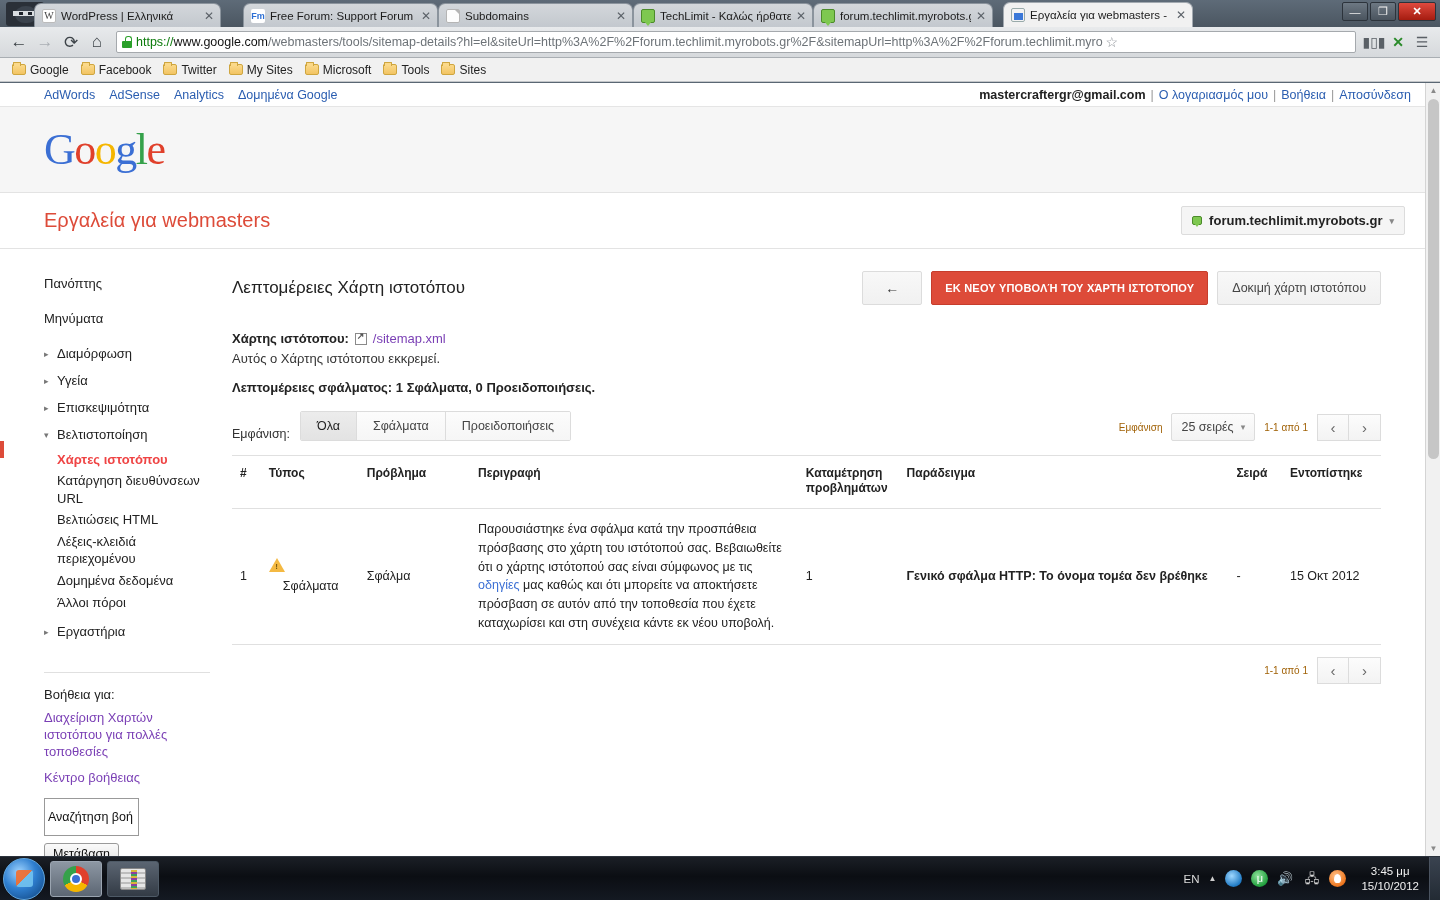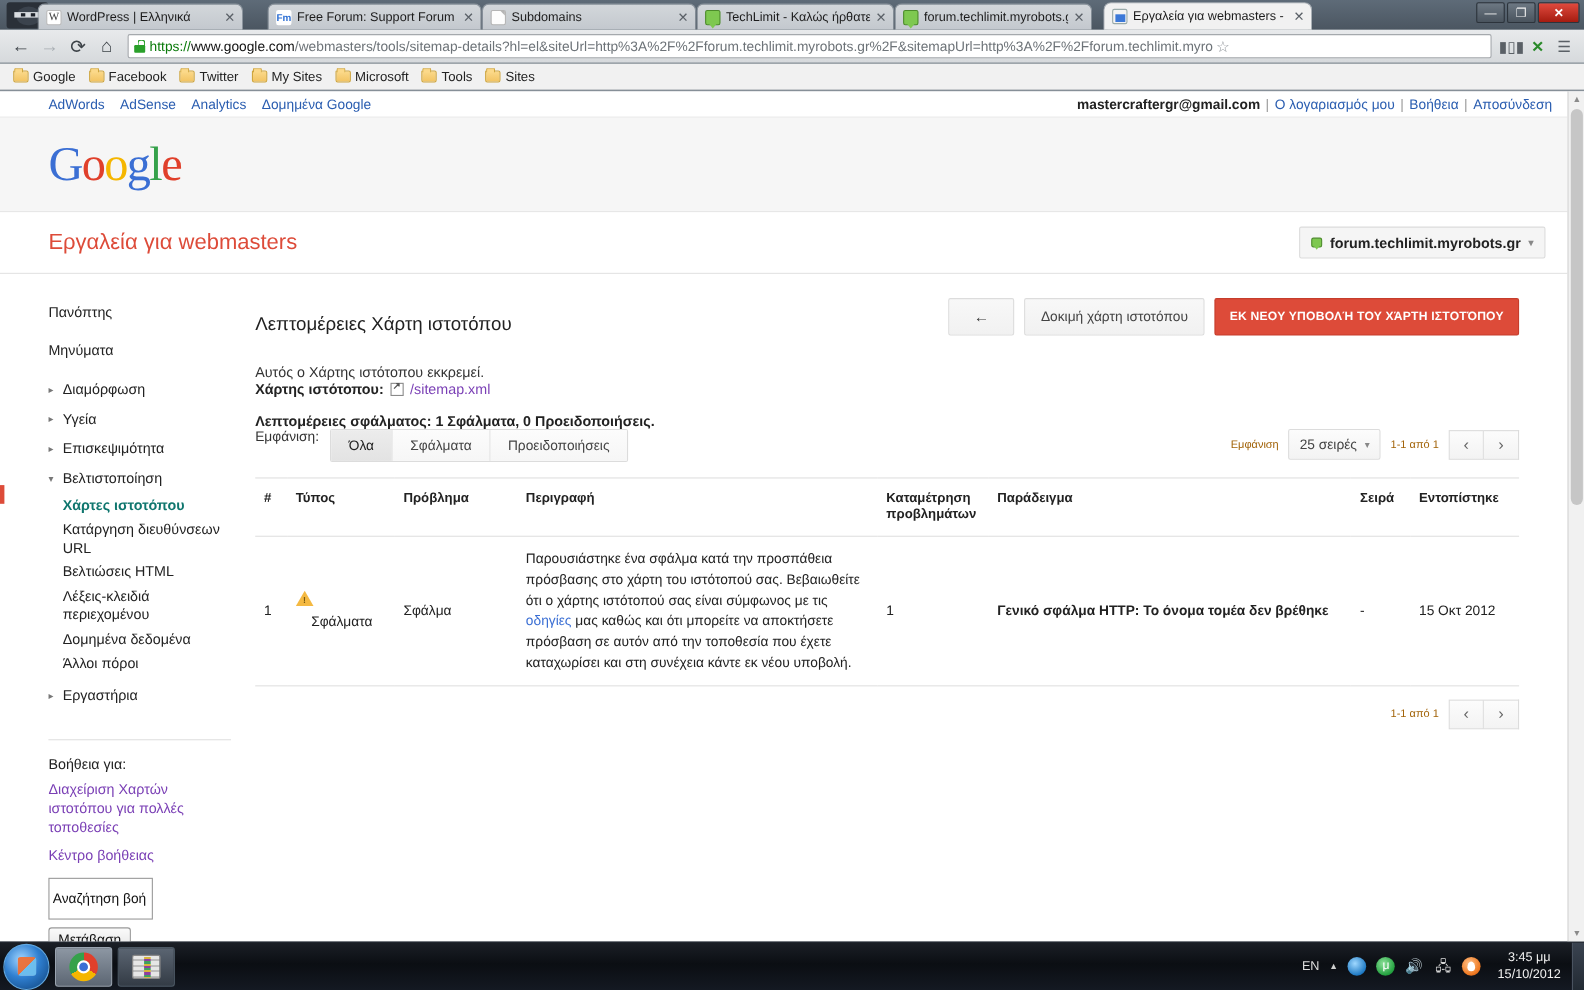--- a/index.html
+++ b/index.html
@@ -186,21 +186,21 @@
   #sidebar .nav-item {
     padding: 4px 0 4px 0; color:#222; display:flex; align-items:flex-start;
     line-height:1.45;
   }
   #sidebar .nav-item.top { padding-left:0; margin-bottom: 8px; }
   #sidebar .arrow {
     width: 13px; flex:0 0 13px; color:#777; font-size:9px; line-height:19px;
   }
   #sidebar .nav-item.sub { padding-left: 13px; line-height:1.35; padding-top:2px; padding-bottom:2px;}
   #sidebar .nav-item.sub .lbl { max-width: 150px; }
-  #sidebar .nav-item.active .lbl { color:#0f766e; font-weight:bold; }
+  #sidebar .nav-item.active .lbl { color:#ef4444; font-weight:bold; }
   #active-marker {
     position:absolute; left:0; top:192px; width:4px; height:17px; background:#dd4b39;
   }
   #sidebar .divider { margin: 26px 22px 0 0; border-top:1px solid #e0e0e0; }
   #help-box { padding: 14px 0 0 0; font-size: 13px; }
   #help-box .h { color:#222; margin-bottom:8px; }
   #help-box a { color:#7a3fb5; text-decoration:none; display:block; line-height:1.3; }
   #help-box .a1 { max-width:145px; margin-bottom: 9px; }
   #help-box .a2 { margin-bottom: 11px; }
   #help-search {
@@ -208,21 +208,21 @@
     font-size: 12.5px; font-family:"Liberation Sans",sans-serif; color:#111;
   }
   #help-go {
     margin-top: 7px; padding: 3px 8px; font-size: 12.5px;
     font-family:"Liberation Sans",sans-serif;
     border:1px solid #9a9a9a; border-radius:3px;
     background: linear-gradient(to bottom,#fafafa,#e4e4e4); color:#111;
   }
 
   #main { flex: 1 1 auto; padding: 22px 44px 0 0; }
-  #main-head { display:flex; align-items:flex-end; }
+  #main-head { display:flex; align-items:center; }
   #page-title { font-size: 17px; color:#222; font-weight:normal; margin:0; }
   #head-actions { margin-left:auto; display:flex; gap: 9px; }
   .btn {
     font-size: 12.5px; border:1px solid #dcdcdc; border-radius:2px;
     background: linear-gradient(to bottom,#f8f8f8,#f1f1f1);
     color:#444; padding: 8px 14px; line-height:14px;
     font-family:"Liberation Sans",sans-serif;
   }
   .btn.icon-only { padding: 8px 22px; color:#333; font-size:14px; }
   .btn.primary {
@@ -236,21 +236,21 @@
   #sitemap-line .extico {
     width:12px;height:12px;border:1px solid #8a8a8a; position:relative; display:inline-block;
   }
   #sitemap-line .extico::after{
     content:"↗"; position:absolute; left:1px; top:-3px; font-size:9px; color:#555;
   }
   #sitemap-line a { color:#7a3fb5; text-decoration:none; font-weight:normal; }
   #sitemap-status { margin-top:5px; font-weight:normal; color:#333; }
   #error-summary { margin-top: 14px; font-weight:bold; color:#222; }
 
-  #filter-row { margin-top: 0; display:flex; align-items:flex-start; }
+  #filter-row { margin-top: 16px; display:flex; align-items:flex-end; }
   #filter-row .flabel { font-size:12.5px; color:#333; margin-right:10px; }
   .seg {
     display:flex; border:1px solid #dcdcdc; border-radius:2px; overflow:hidden;
   }
   .seg .segbtn {
     font-size:12.5px; color:#444; padding: 7px 16px;
     background: linear-gradient(to bottom,#fcfcfc,#f6f6f6);
     border-right:1px solid #dcdcdc;
   }
   .seg .segbtn:last-child { border-right:none; }
@@ -579,32 +579,32 @@
             <input id="help-search" type="text" value="Αναζήτηση βοή" style="">
             <div><button id="help-go">Μετάβαση</button></div>
           </div>
         </div>
 
         <div id="main">
           <div id="main-head">
             <h1 id="page-title">Λεπτομέρειες Χάρτη ιστοτόπου</h1>
             <div id="head-actions">
               <button class="btn icon-only">←</button>
+              <button class="btn primary">ΕΚ ΝΕΟΥ ΥΠΟΒΟΛΉ ΤΟΥ ΧΆΡΤΗ ΙΣΤΟΤΌΠΟΥ</button>
               <button class="btn">Δοκιμή χάρτη ιστοτόπου</button>
-              <button class="btn primary">ΕΚ ΝΕΟΥ ΥΠΟΒΟΛΉ ΤΟΥ ΧΆΡΤΗ ΙΣΤΟΤΌΠΟΥ</button>
             </div>
           </div>
 
           <div id="sitemap-meta">
-            <div id="sitemap-status">Αυτός ο Χάρτης ιστότοπου εκκρεμεί.</div>
             <div id="sitemap-line">
               <span>Χάρτης ιστότοπου:</span>
               <span class="extico"></span>
               <a>/sitemap.xml</a>
             </div>
+            <div id="sitemap-status">Αυτός ο Χάρτης ιστότοπου εκκρεμεί.</div>
             <div id="error-summary">Λεπτομέρειες σφάλματος: 1 Σφάλματα, 0 Προειδοποιήσεις.</div>
           </div>
 
           <div id="filter-row">
             <span class="flabel">Εμφάνιση:</span>
             <div class="seg">
               <div class="segbtn sel">Όλα</div>
               <div class="segbtn">Σφάλματα</div>
               <div class="segbtn">Προειδοποιήσεις</div>
             </div>

